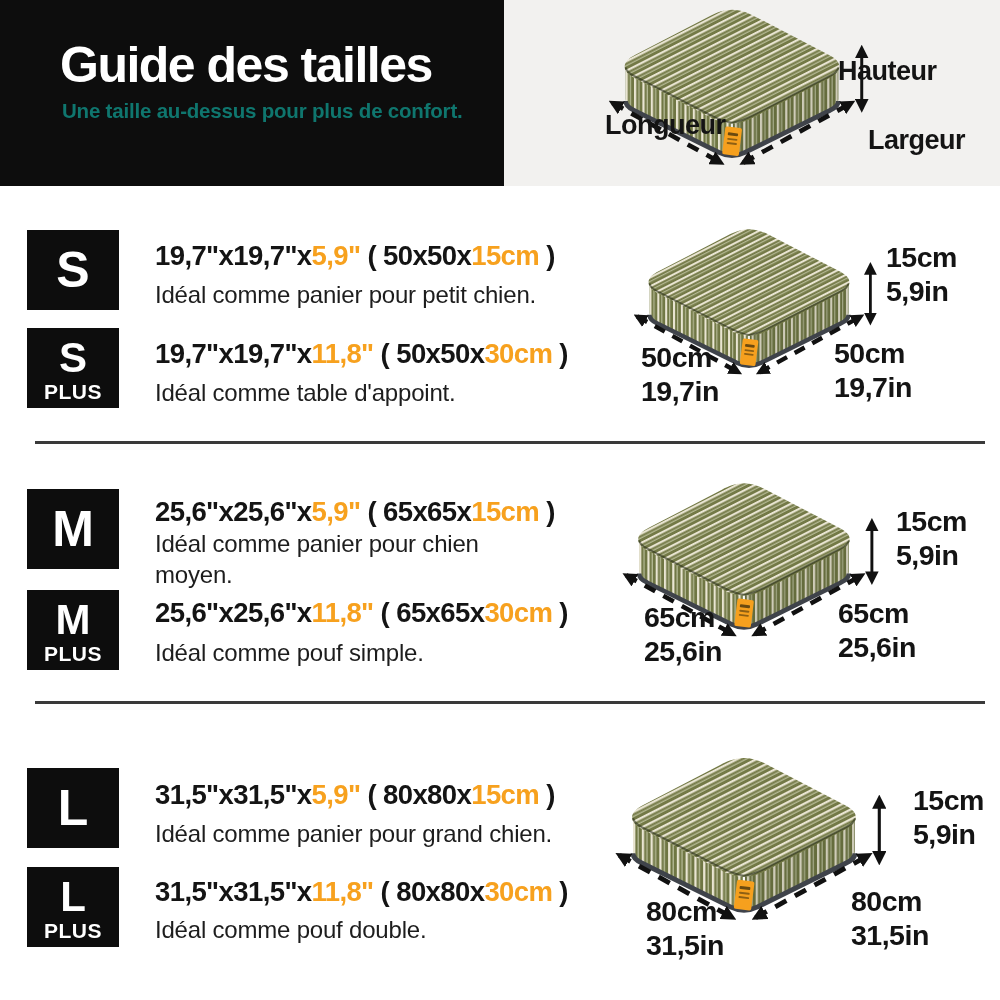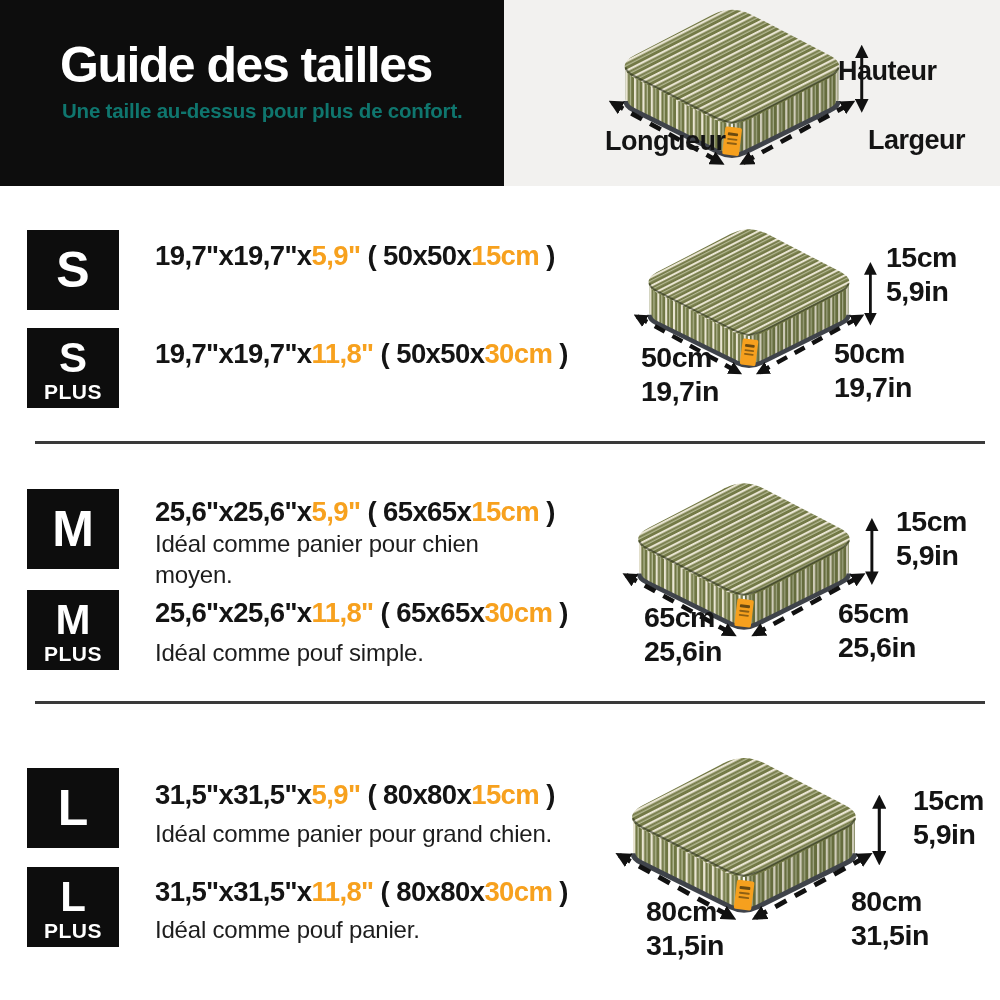--- a/index.html
+++ b/index.html
@@ -71,37 +71,39 @@
       <rect width="18" height="30" rx="2" fill="#F6A01E"></rect>
       <rect x="3.5" y="6" width="11" height="3.2" rx="1" fill="#6B4A10"></rect>
       <rect x="3.5" y="12" width="11" height="2" rx="1" fill="#6B4A10" opacity=".75"></rect>
       <rect x="3.5" y="16.5" width="11" height="2" rx="1" fill="#6B4A10" opacity=".75"></rect>
     </g>
     <line x1="289" y1="50" x2="289" y2="114" stroke="#111" stroke-width="3.2" marker-start="url(#mArrS)" marker-end="url(#mArrS)"></line>
     <line x1="22" y1="108" x2="138" y2="172" stroke="#111" stroke-width="5" stroke-dasharray="13 10" marker-start="url(#mArr)" marker-end="url(#mArr)"></line>
     <line x1="162" y1="172" x2="278" y2="108" stroke="#111" stroke-width="5" stroke-dasharray="13 10" marker-start="url(#mArr)" marker-end="url(#mArr)"></line>
   </svg>
   <div class="diagram-label" style="left:838px;top:56px">Hauteur</div>
-  <div class="diagram-label" style="left:605px;top:126px">Longueur</div>
+  <div class="diagram-label" style="left:605px;top:110px">Longueur</div>
   <div class="diagram-label" style="left:868px;top:125px">Largeur</div>
 
   <div class="badge" style="left:27px;top:230px">
     <div class="letter">S</div>
   </div>
   <div class="dims" style="left:155px;top:240px">
     <span>19,7"x19,7"x</span><span class="orange">5,9"</span><span> ( 50x50x</span><span class="orange">15cm</span><span> )</span>
   </div>
+  <div class="desc" style="left:155px;top:279px">Idéal comme panier pour petit chien.</div>
 
   <div class="badge has-plus" style="left:27px;top:328px">
     <div class="letter">S</div>
     <div class="plus">PLUS</div>
   </div>
   <div class="dims" style="left:155px;top:338px">
     <span>19,7"x19,7"x</span><span class="orange">11,8"</span><span> ( 50x50x</span><span class="orange">30cm</span><span> )</span>
   </div>
+  <div class="desc" style="left:155px;top:377px">Idéal comme table d'appoint.</div>
 
   <svg class="cushion" style="left:618px;top:222px" width="262" height="175" viewBox="0 0 300 200">
     <path fill="url(#stripeSide)" d="M36,70 L36,104 Q36,111 45,115 L134,159 Q143,164 149,164 L149,129 Q141,128 127,121 L45,79 Q38,74 36,70 Z"></path>
     <path fill="url(#stripeSide)" d="M264,70 L264,104 Q264,111 255,115 L166,159 Q157,164 151,164 L151,129 Q159,128 173,121 L255,79 Q262,74 264,70 Z"></path>
     <path fill="rgba(45,48,30,0.14)" d="M264,70 L264,104 Q264,111 255,115 L166,159 Q157,164 151,164 L151,129 Q159,128 173,121 L255,79 Q262,74 264,70 Z"></path>
     <path fill="none" stroke="#3F434A" stroke-width="5" d="M36,106 Q36,112 45,116 L136,161 Q150,168 164,161 L255,116 Q264,112 264,106"></path>
     <path fill="url(#stripeTop)" d="M150,8 C158,8 167,11 174,15 L253,56 C261,60 265,64 265,69 C265,74 261,78 253,82 L174,123 C167,127 158,130 150,130 C142,130 133,127 126,123 L47,82 C39,78 35,74 35,69 C35,64 39,60 47,56 L126,15 C133,11 142,8 150,8 Z"></path>
     <path fill="none" stroke="rgba(35,40,22,0.55)" stroke-width="2" d="M36,70 Q37,75 45,79 L127,121 Q141,128 150,129 Q159,128 173,121 L255,79 Q263,75 264,70"></path>
     <g transform="translate(143,133) rotate(7)">
       <rect width="18" height="30" rx="2" fill="#F6A01E"></rect>
@@ -186,21 +188,21 @@
   </div>
   <div class="desc" style="left:155px;top:818px">Idéal comme panier pour grand chien.</div>
 
   <div class="badge has-plus" style="left:27px;top:867px">
     <div class="letter">L</div>
     <div class="plus">PLUS</div>
   </div>
   <div class="dims" style="left:155px;top:876px">
     <span>31,5"x31,5"x</span><span class="orange">11,8"</span><span> ( 80x80x</span><span class="orange">30cm</span><span> )</span>
   </div>
-  <div class="desc" style="left:155px;top:914px">Idéal comme pouf panier.</div>
+  <div class="desc" style="left:155px;top:914px">Idéal comme pouf double.</div>
 
   <svg class="cushion" style="left:598px;top:750px" width="292" height="195" viewBox="0 0 300 200">
     <path fill="url(#stripeSide)" d="M36,70 L36,104 Q36,111 45,115 L134,159 Q143,164 149,164 L149,129 Q141,128 127,121 L45,79 Q38,74 36,70 Z"></path>
     <path fill="url(#stripeSide)" d="M264,70 L264,104 Q264,111 255,115 L166,159 Q157,164 151,164 L151,129 Q159,128 173,121 L255,79 Q262,74 264,70 Z"></path>
     <path fill="rgba(45,48,30,0.14)" d="M264,70 L264,104 Q264,111 255,115 L166,159 Q157,164 151,164 L151,129 Q159,128 173,121 L255,79 Q262,74 264,70 Z"></path>
     <path fill="none" stroke="#3F434A" stroke-width="5" d="M36,106 Q36,112 45,116 L136,161 Q150,168 164,161 L255,116 Q264,112 264,106"></path>
     <path fill="url(#stripeTop)" d="M150,8 C158,8 167,11 174,15 L253,56 C261,60 265,64 265,69 C265,74 261,78 253,82 L174,123 C167,127 158,130 150,130 C142,130 133,127 126,123 L47,82 C39,78 35,74 35,69 C35,64 39,60 47,56 L126,15 C133,11 142,8 150,8 Z"></path>
     <path fill="none" stroke="rgba(35,40,22,0.55)" stroke-width="2" d="M36,70 Q37,75 45,79 L127,121 Q141,128 150,129 Q159,128 173,121 L255,79 Q263,75 264,70"></path>
     <g transform="translate(143,133) rotate(7)">
       <rect width="18" height="30" rx="2" fill="#F6A01E"></rect>

